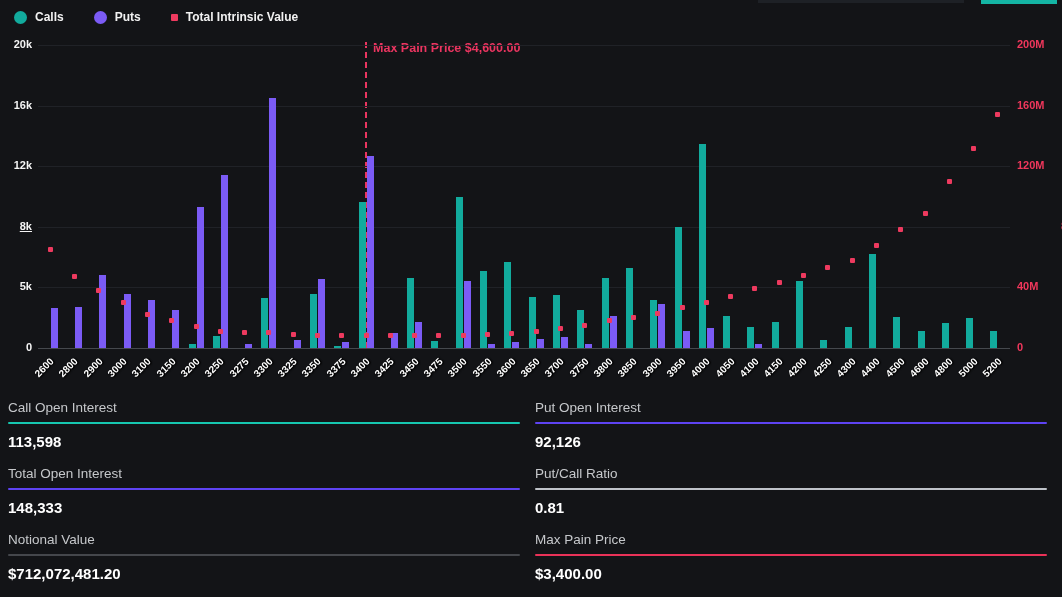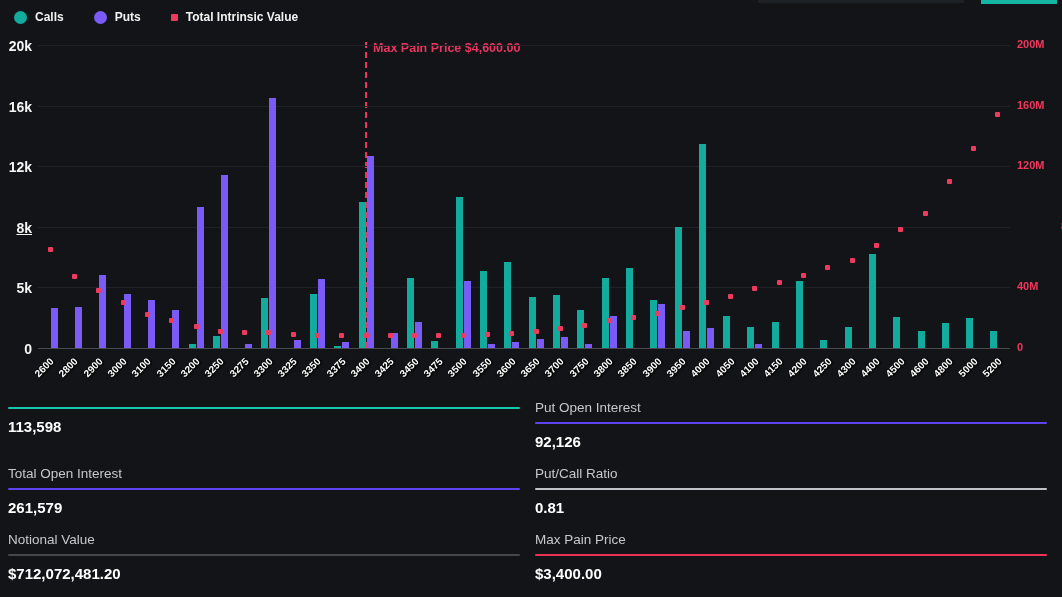--- a/index.html
+++ b/index.html
@@ -14,21 +14,21 @@
   .legend{position:absolute;top:10px;left:14px;display:flex;align-items:center;gap:30px;}
   .legend-item{display:flex;align-items:center;gap:8px;cursor:pointer;}
   .legend-marker.circle{width:13px;height:13px;border-radius:50%;}
   .legend-marker.square{width:7px;height:7px;border-radius:1px;}
   .legend-label{font-size:12px;font-weight:700;color:#f2f2f2;}
 
   
   .chart{position:absolute;top:0;left:0;width:1062px;height:390px;}
   .gridline{position:absolute;left:38px;width:972px;height:1px;background:#202227;}
   .gridline.zero{background:#45484d;}
-  .ytick-left{position:absolute;left:0;width:32px;text-align:right;font-size:14px;font-weight:700;color:#f5f5f5;}
+  .ytick-left{position:absolute;left:0;width:32px;text-align:right;font-size:11px;font-weight:700;color:#f5f5f5;}
   .ytick-right{position:absolute;left:1017px;width:44px;text-align:left;font-size:11px;font-weight:700;color:#f0375c;}
   .bar{position:absolute;width:7px;}
   .dot{position:absolute;width:5px;height:5px;border-radius:1px;}
   .xlabel{position:absolute;width:60px;text-align:right;font-size:10px;font-weight:700;color:#fff;
     transform-origin:100% 50%;transform:rotate(-45deg);
     text-shadow:0 1px 2px #000,1px 1px 1px #000;}
   .maxpain-line{position:absolute;top:42px;height:306px;width:0;border-left:2px dashed #ea3560;}
   .maxpain-label{position:absolute;top:41px;font-size:12.5px;font-weight:700;color:#ea3560;white-space:nowrap;}
 
   
@@ -216,32 +216,33 @@
       <div class="bar" style="left: 966.1px; top: 317.7px; height: 30.3px; background: rgb(18, 171, 157);"></div>
       <div class="dot" style="left: 971.1px; top: 145.5px; background: rgb(238, 58, 95);"></div>
       <div class="xlabel" style="left: 915.55px; top: 354px;">5000</div>
       <div class="bar" style="left: 990.4px; top: 330.6px; height: 17.4px; background: rgb(18, 171, 157);"></div>
       <div class="dot" style="left: 995.4px; top: 112.2px; background: rgb(238, 58, 95);"></div>
       <div class="xlabel" style="left: 939.85px; top: 354px;">5200</div>
     </div>
 
   <div class="stats">
       <div class="stat">
+        <div class="stat-label">Call Open Interest</div>
         <div class="stat-line" style="background: rgb(22, 199, 176);"></div>
         <div class="stat-value">113,598</div>
       </div>
       <div class="stat">
         <div class="stat-label">Put Open Interest</div>
         <div class="stat-line" style="background: rgb(94, 67, 243);"></div>
         <div class="stat-value">92,126</div>
       </div>
       <div class="stat">
         <div class="stat-label">Total Open Interest</div>
         <div class="stat-line" style="background: rgb(94, 67, 243);"></div>
-        <div class="stat-value">261,579</div>
+        <div class="stat-value">148,333</div>
       </div>
       <div class="stat">
         <div class="stat-label">Put/Call Ratio</div>
         <div class="stat-line" style="background: rgb(191, 195, 201);"></div>
         <div class="stat-value">0.81</div>
       </div>
       <div class="stat">
         <div class="stat-label">Notional Value</div>
         <div class="stat-line" style="background: rgb(69, 71, 76);"></div>
         <div class="stat-value">$712,072,481.20</div>

